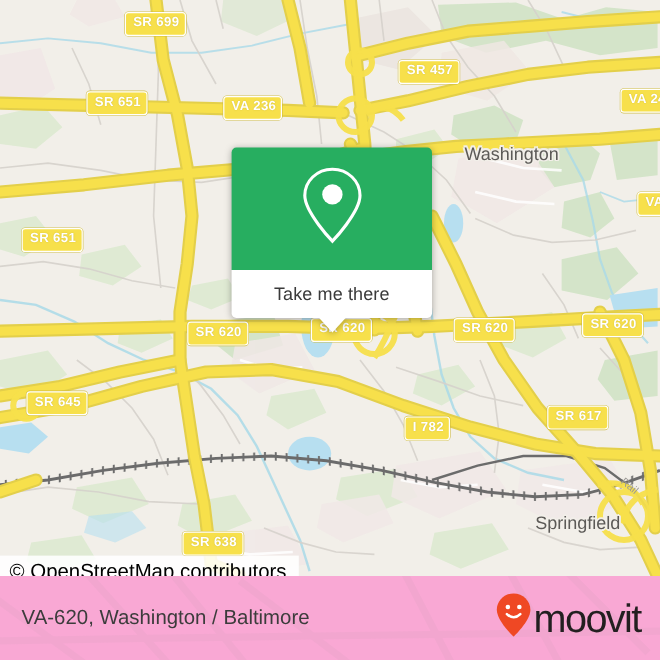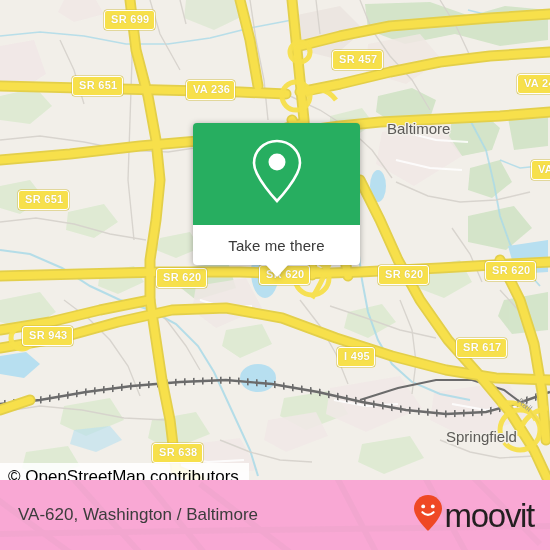--- a/index.html
+++ b/index.html
@@ -299,26 +299,26 @@
     <div class="shield" style="left:332px;top:50px">SR 457</div>
     <div class="shield" style="left:72px;top:76px">SR 651</div>
     <div class="shield" style="left:186px;top:80px">VA 236</div>
     <div class="shield" style="left:517px;top:74px">VA 24</div>
     <div class="shield" style="left:18px;top:190px">SR 651</div>
     <div class="shield" style="left:531px;top:160px">VA</div>
     <div class="shield" style="left:156px;top:268px">SR 620</div>
     <div class="shield" style="left:259px;top:265px">SR 620</div>
     <div class="shield" style="left:378px;top:265px">SR 620</div>
     <div class="shield" style="left:485px;top:261px">SR 620</div>
-    <div class="shield" style="left:22px;top:326px">SR 943</div>
-    <div class="shield" style="left:337px;top:347px">I 495</div>
+    <div class="shield" style="left:22px;top:326px">SR 645</div>
+    <div class="shield" style="left:337px;top:347px">I 782</div>
     <div class="shield" style="left:456px;top:338px">SR 617</div>
     <div class="shield" style="left:152px;top:443px">SR 638</div>
 
-    <div class="city-label" style="left:387px;top:120px">Baltimore</div>
+    <div class="city-label" style="left:387px;top:120px">Washington</div>
     <div class="city-label" style="left:446px;top:428px">Springfield</div>
 
     <div class="rail-label" style="left:522px;top:396px">Rail</div>
 
     <div class="popup">
       <div class="popup-top">
         <span>
           <svg width="56" height="70" viewBox="0 0 56 70">
             <path d="M28 4 C15 4 5 14 5 26 C5 40 28 64 28 64 C28 64 51 40 51 26 C51 14 41 4 28 4 Z" fill="none" stroke="#ffffff" stroke-width="2.6"></path>
             <circle cx="28" cy="25" r="8.5" fill="#ffffff"></circle>

